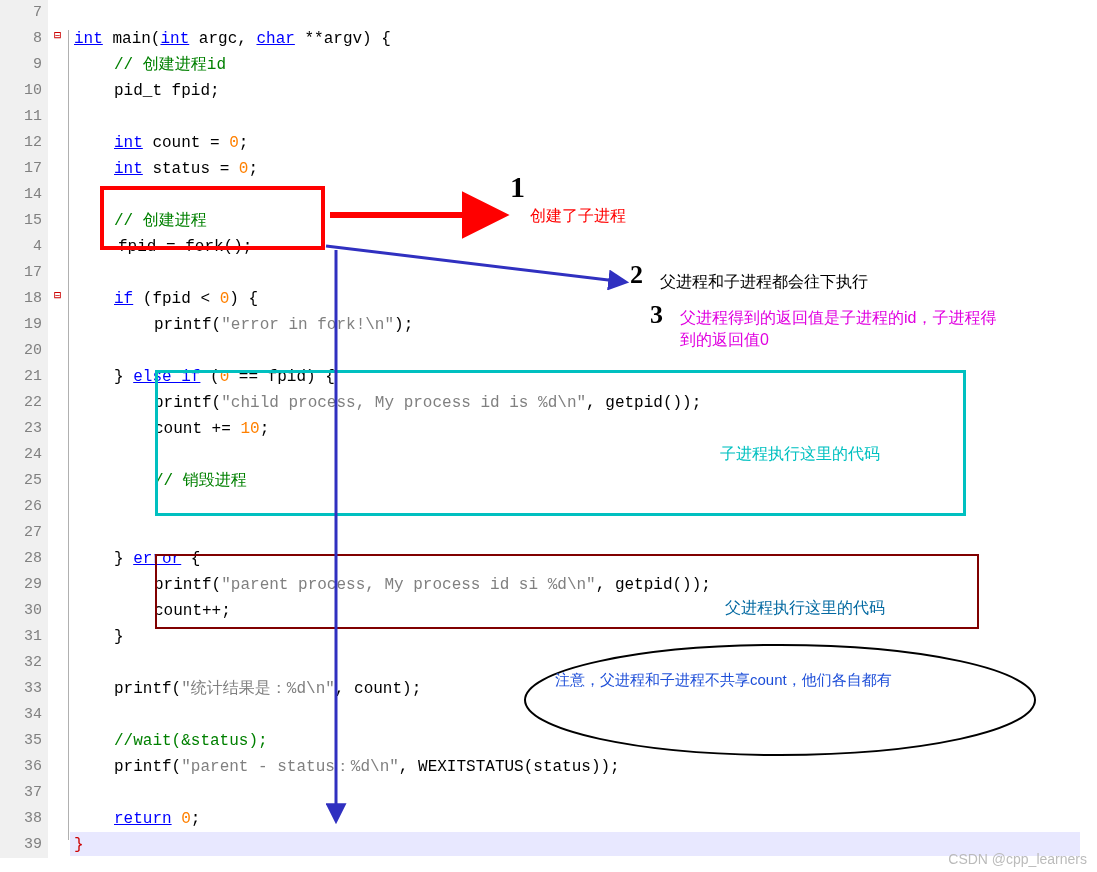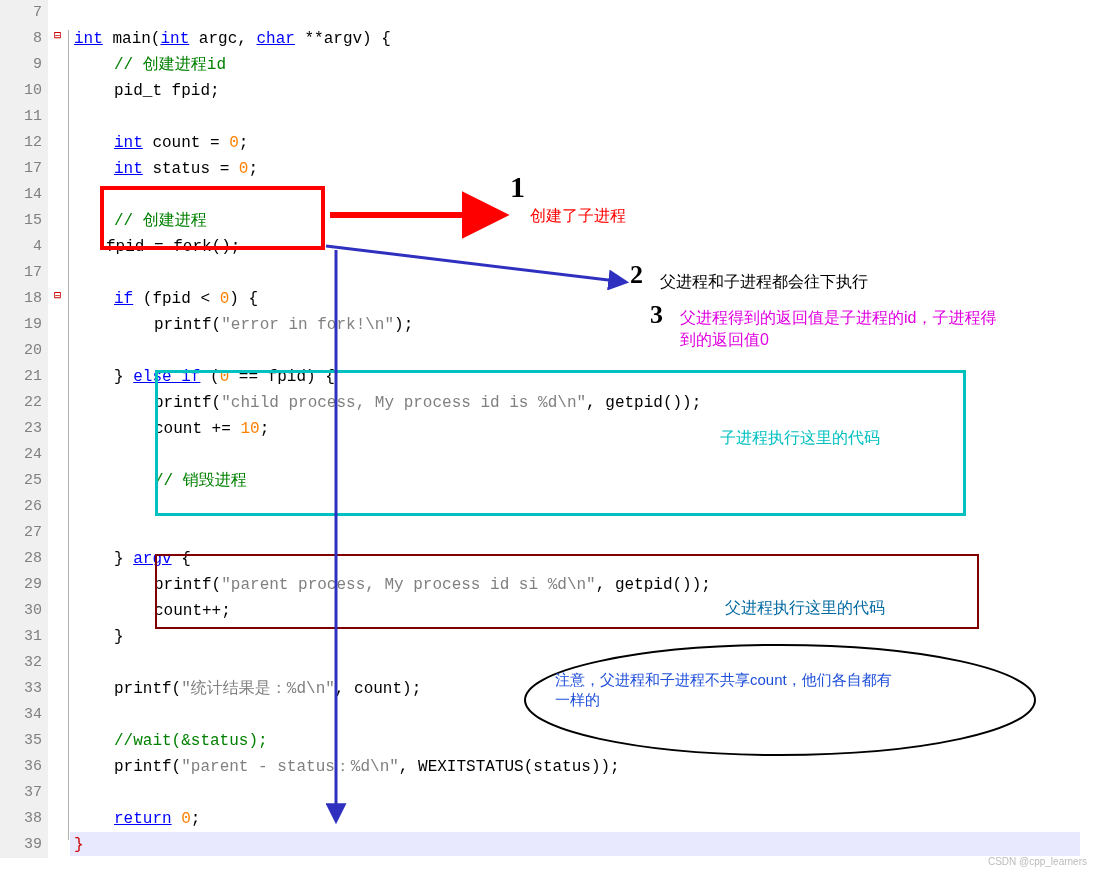--- a/index.html
+++ b/index.html
@@ -114,21 +114,21 @@
     width: 1097px;
     height: 872px;
     pointer-events: none;
   }
   .watermark {
     position: absolute;
     right: 10px;
     bottom: 5px;
     color: #bbb;
     font-family: sans-serif;
-    font-size: 10px;
+    font-size: 14px;
   }
   .scribble {
     position: absolute;
     font-family: "Segoe Script", cursive;
     font-weight: bold;
     color: #000;
   }
 </style>
 </head>
 <body>
@@ -185,36 +185,36 @@
 <div class="code-line" style="top:52px;left:60px"><span class="cmt">// 创建进程id</span></div>
 
 <div class="code-line" style="top:78px;left:60px"><span>pid_t fpid;</span></div>
 
 <div class="code-line" style="top:130px;left:60px"><span class="kw">int</span><span> count = </span><span class="num">0</span><span>;</span></div>
 
 <div class="code-line" style="top:156px;left:60px"><span class="kw">int</span><span> status = </span><span class="num">0</span><span>;</span></div>
 
 <div class="code-line" style="top:208px;left:60px"><span class="cmt">// 创建进程</span></div>
 
-<div class="code-line" style="top:234px;left:52px"><span>fpid = fork();</span></div>
+<div class="code-line" style="top:234px;left:64px"><span>fpid = fork();</span></div>
 
 <div class="code-line" style="top:286px;left:60px"><span class="kw">if</span><span> (fpid &lt; </span><span class="num">0</span><span>) {</span></div>
 
 <div class="code-line" style="top:312px;left:100px"><span>printf</span><span>(</span><span class="str">"error in fork!\n"</span><span>);</span></div>
 
 <div class="code-line" style="top:364px;left:60px"><span>} </span><span class="kw">else if</span><span> (</span><span class="num">0</span><span> == fpid) {</span></div>
 
 <div class="code-line" style="top:390px;left:100px"><span>printf</span><span>(</span><span class="str">"child process, My process id is %d\n"</span><span>, getpid());</span></div>
 
 <div class="code-line" style="top:416px;left:100px"><span>count += </span><span class="num">10</span><span>;</span></div>
 
 <div class="code-line" style="top:468px;left:100px"><span class="cmt">// 销毁进程</span></div>
 
 
-<div class="code-line" style="top:546px;left:60px"><span>} </span><span class="kw">argv</span><span> {</span></div>
+<div class="code-line" style="top:546px;left:60px"><span>} </span><span class="kw">error</span><span> {</span></div>
 
 <div class="code-line" style="top:572px;left:100px"><span>printf</span><span>(</span><span class="str">"parent process, My process id si %d\n"</span><span>, getpid());</span></div>
 
 <div class="code-line" style="top:598px;left:100px"><span>count++;</span></div>
 
 <div class="code-line" style="top:624px;left:60px"><span>}</span></div>
 
 <div class="code-line" style="top:676px;left:60px"><span>printf</span><span>(</span><span class="str">"统计结果是：%d\n"</span><span>, count);</span></div>
 
 <div class="code-line" style="top:728px;left:60px"><span class="cmt">//wait(&amp;status);</span></div>
@@ -251,21 +251,20 @@
 </svg>
 
 <div class="scribble" style="left:510px;top:170px;font-size:30px">1</div>
 <div class="scribble" style="left:630px;top:260px;font-size:26px">2</div>
 <div class="scribble" style="left:650px;top:300px;font-size:26px">3</div>
 
 <div class="anno anno-red" style="left:530px;top:206px">创建了子进程</div>
 <div class="anno anno-blue" style="left:660px;top:272px">父进程和子进程都会往下执行</div>
 <div class="anno anno-magenta" style="left:680px;top:308px">父进程得到的返回值是子进程的id，子进程得</div>
 <div class="anno anno-magenta" style="left:680px;top:330px">到的返回值0</div>
-<div class="anno anno-cyan" style="left:720px;top:428px">子进程执行这里的代码</div>
+<div class="anno anno-cyan" style="left:720px;top:444px">子进程执行这里的代码</div>
 <div class="anno anno-darkred" style="left:725px;top:598px">父进程执行这里的代码</div>
 
 <div class="anno anno-black" style="left:555px;top:670px;white-space:normal;width:440px;font-size:15px;line-height:20px">
   <div>注意，父进程和子进程不共享count，他们各自都有</div>
-  <div>一样的</div>
 </div>
 
 <div class="watermark">CSDN @cpp_learners</div>
 
 </body></html>

